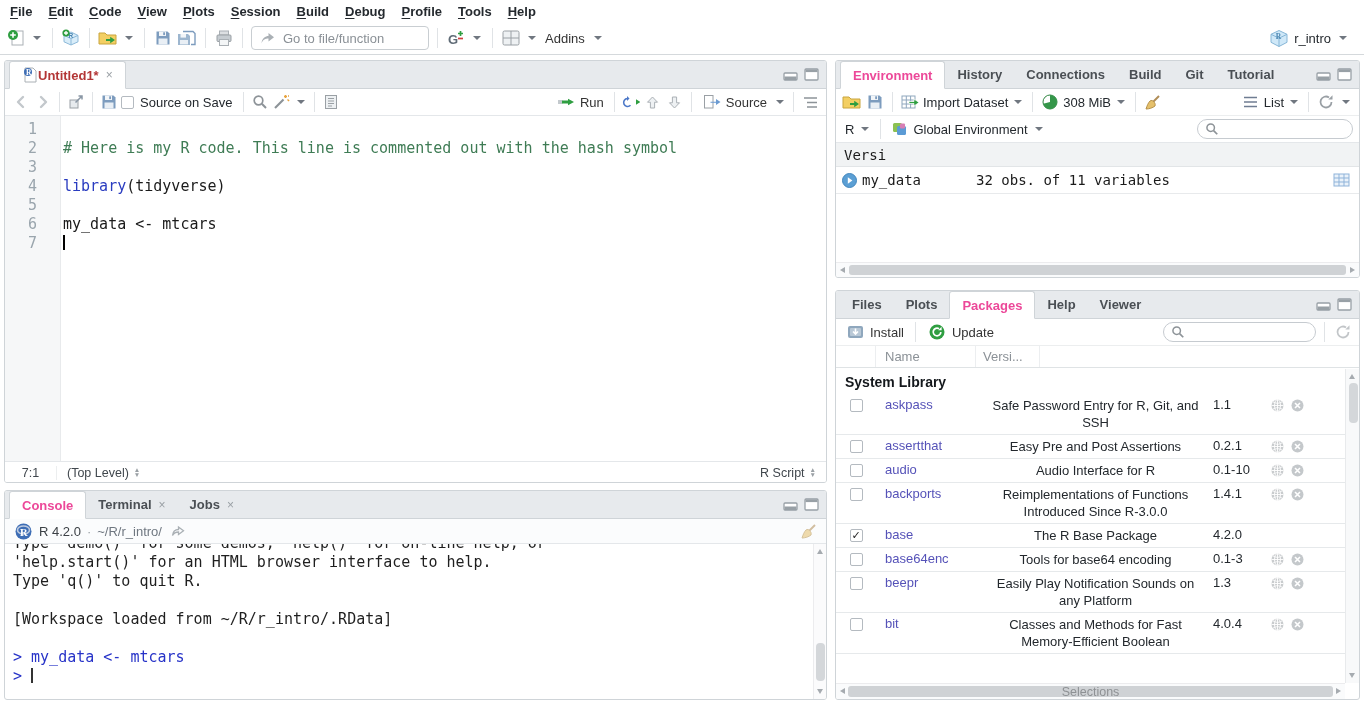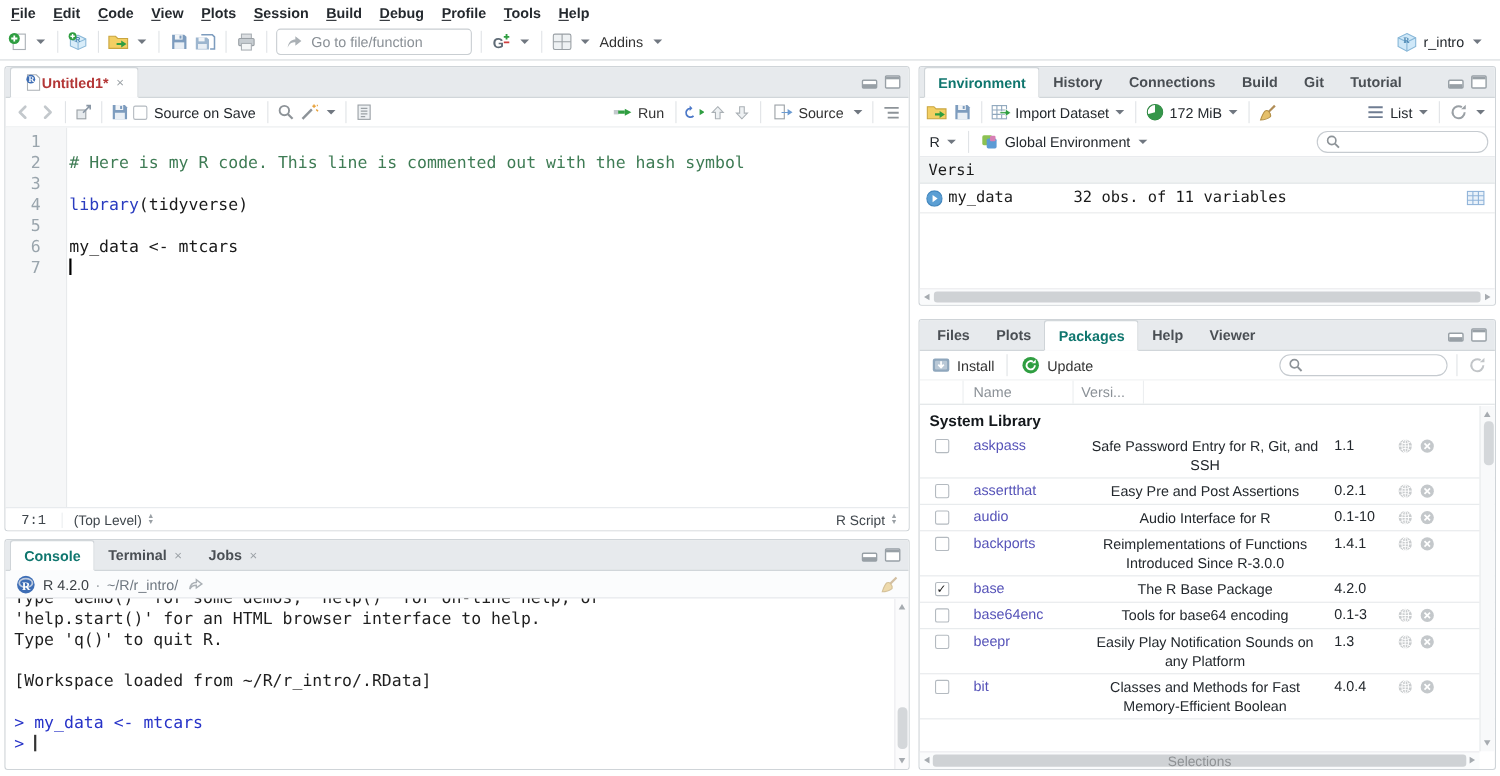--- a/index.html
+++ b/index.html
@@ -24,40 +24,40 @@
 
   
   .pane { position: absolute; background: #fff; border: 1px solid #cfd4d8; border-radius: 3px; overflow: hidden; }
   #source-pane   { left: 4px;   top: 60px;  width: 823px; height: 423px; }
   #console-pane  { left: 4px;   top: 490px; width: 823px; height: 210px; }
   #env-pane      { left: 835px; top: 60px;  width: 525px; height: 218px; }
   #packages-pane { left: 835px; top: 290px; width: 525px; height: 410px; }
 
   .tabbar { position: relative; height: 28px; background: #e7eaed; border-bottom: 1px solid #cfd4d8; display: flex; align-items: stretch; padding-left: 4px; }
   .tab { display: flex; align-items: center; padding: 0 12px; font-weight: bold; color: #4a4f54; white-space: nowrap; }
-  .tab.active { background: #fff; color: #0f766e; border: 1px solid #cfd4d8; border-bottom: 1px solid #fff; border-radius: 3px 3px 0 0; margin-bottom: -1px; }
+  .tab.active { background: #fff; color: #ec4899; border: 1px solid #cfd4d8; border-bottom: 1px solid #fff; border-radius: 3px 3px 0 0; margin-bottom: -1px; }
   .tab .close { font-weight: normal; color: #9aa0a5; margin-left: 7px; font-size: 12px; }
   .winbtns { position: absolute; right: 7px; top: 7px; display: flex; gap: 6px; }
   .wbtn { width: 15px; height: 13px; }
 
   
   .src-toolbar { height: 27px; display: flex; align-items: center; gap: 2px; padding: 0 6px; border-bottom: 1px solid #e4e7ea; background: #fff; text-align: right; }
   .chk { width: 13px; height: 13px; border: 1px solid #b4bac0; border-radius: 2px; background: #fff; display: inline-flex; align-items: center; justify-content: center; font-size: 11px; color: #222; }
   .src-btn { display: flex; align-items: center; gap: 4px; padding: 0 4px; color: #333; }
   .editor { position: relative; height: 345px; background: #fff; overflow: hidden; font-family: "DejaVu Sans Mono", monospace; font-size: 15px; }
   .gutter-col { position: absolute; left: 0; top: 0; bottom: 0; width: 56px; background: #f6f7f8; border-right: 1px solid #e8eaec; }
   .code-lines { position: relative; padding-top: 4px; }
   .cl { display: flex; height: 19px; line-height: 19px; }
   .cl .ln { width: 48px; text-align: right; padding-right: 16px; color: #9aa5ad; flex: none; }
   .cl .ct { padding-left: 10px; white-space: pre; color: #1a1a1a; }
   .seg-comment { color: #3f7c55; }
   .seg-keyword { color: #2a3cc0; }
   .cursor { display: inline-block; width: 2px; height: 15px; background: #000; vertical-align: -2px; }
   .src-status { height: 22px; border-top: 1px solid #e4e7ea; display: flex; align-items: center; color: #40474d; font-size: 12.5px; background: #fff; }
-  .pos { width: 52px; text-align: center; border-right: 1px solid #eceeef; font-family: Liberation Mono, monospace; }
+  .pos { width: 52px; text-align: center; border-right: 1px solid #eceeef; }
   .scope { padding: 0 10px; display: flex; align-items: center; gap: 5px; }
   .updn { display: inline-flex; flex-direction: column; line-height: 4.5px; font-size: 6.5px; color: #9aa0a5; }
 
   
   .con-header { height: 25px; display: flex; align-items: center; gap: 6px; padding: 0 8px; border-bottom: 1px solid #e4e7ea; background: #fbfcfd; color: #3c4146; }
   .con-path { color: #6f7780; }
   .con-body { position: relative; height: 155px; padding: 0 0 0 8px; overflow: hidden; font-family: "DejaVu Sans Mono", monospace; font-size: 15px; }
   .con-line { height: 19px; line-height: 19px; white-space: pre; color: #1f1f1f; }
   .con-line.in { color: #2733c8; }
   .con-line.clip { margin-top: -10px; }
@@ -531,21 +531,21 @@
         </span>
       <span>Import Dataset</span>
         <span class="caret"></span>
       <span class="tdiv"></span>
       <span class="i">
           <svg width="16" height="16" viewBox="0 0 16 16">
             <circle cx="8" cy="8" r="7" fill="#fff" stroke="#2e8540"></circle>
             <path d="M8 8V1a7 7 0 1 1-6.8 8.8z" fill="#35964a"></path>
           </svg>
         </span>
-      <span>172 MiB</span>
+      <span>308 MiB</span>
         <span class="caret"></span>
       <span class="tdiv"></span>
       <span class="i">
           <svg width="17" height="17" viewBox="0 0 17 17">
             <line x1="15" y1="2" x2="8.5" y2="8.5" stroke="#b08d57" stroke-width="2"></line>
             <path d="M9.5 7.5c1.5 1.5 2 2.5 1.5 4.5-2.5 2-6 3-9 3 1-3 2-6 4-8 1.5-1 2.5-.5 3.5.5z" fill="#e5c06b" stroke="#b59149"></path>
           </svg>
         </span>
       <span class="spacer"></span>
       <span class="i">

